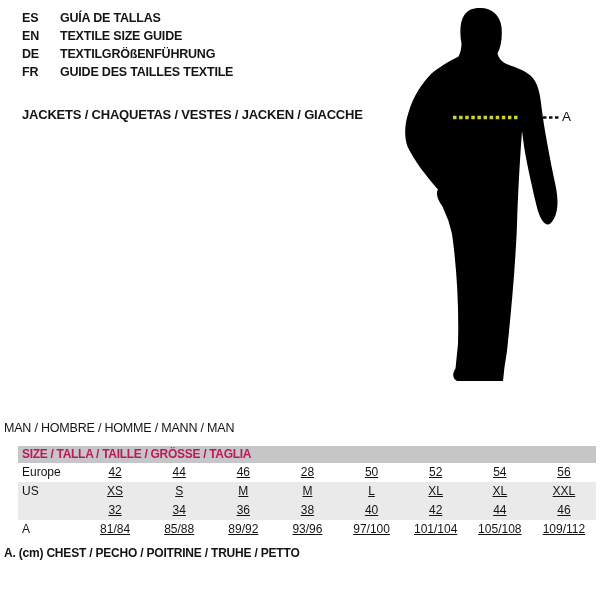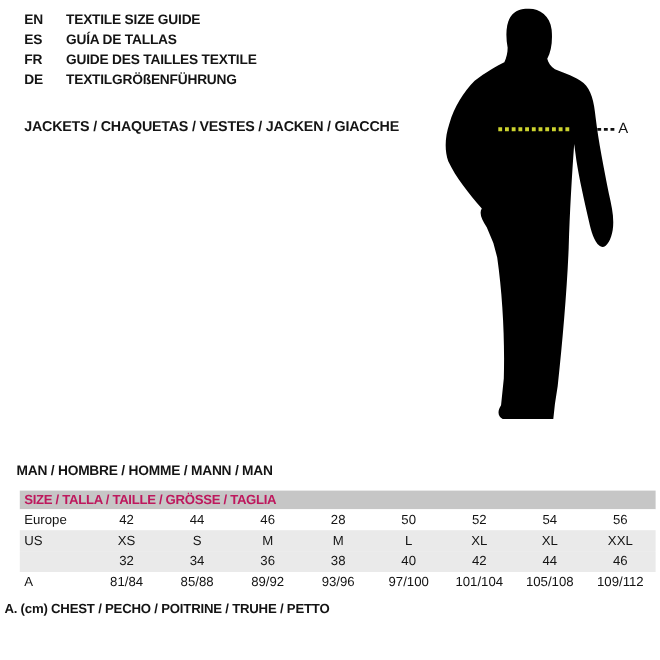--- a/index.html
+++ b/index.html
@@ -25,59 +25,59 @@
   .category-line { font-size: 13px; font-weight: bold; line-height: 21px; letter-spacing: -0.2px; white-space: nowrap; }
 
   
   .figure-svg { position: absolute; left: 0; top: 0; width: 600px; height: 600px; }
   .marker-label {
     position: absolute; left: 562px; top: 109px;
     font-size: 13.5px; font-weight: normal; color: #111111;
   }
 
   
-  .section-title { position: absolute; left: 15px; top: 421px; font-size: 12.5px; font-weight: bold; letter-spacing: -0.2px; }
+  .section-title { position: absolute; left: 4px; top: 421px; font-size: 12.5px; font-weight: normal; letter-spacing: -0.2px; }
 
   
   .size-table { position: absolute; left: 18px; top: 446px; width: 578px; }
   .size-table-header {
     height: 17px; line-height: 17px; background: #c6c6c6;
     font-size: 12px; font-weight: bold; letter-spacing: -0.3px;
     padding-left: 4px; color: #be185d;
   }
   .table-row { display: flex; height: 19px; line-height: 19px; font-size: 12px; }
   .row-gray { background: #eaeaea; }
   .row-white { background: #ffffff; }
   .row-label-cell { width: 65px; padding-left: 4px; text-align: left; }
-  .size-value-cell { flex: 1; text-align: center; }
+  .size-value-cell { flex: 1; text-align: center; text-decoration: underline; }
 
   
   .legend { position: absolute; left: 4px; top: 546px; font-size: 12px; font-weight: bold; letter-spacing: -0.2px; }
 </style>
 </head>
 <body>
 
 <div class="canvas">
 
   <div class="lang-list">
     <div class="lang-row">
+      <span class="lang-code">ES</span>
+      <span class="lang-label">GUÍA DE TALLAS</span>
+    </div>
+    <div class="lang-row">
       <span class="lang-code">EN</span>
       <span class="lang-label">TEXTILE SIZE GUIDE</span>
     </div>
     <div class="lang-row">
-      <span class="lang-code">ES</span>
-      <span class="lang-label">GUÍA DE TALLAS</span>
+      <span class="lang-code">DE</span>
+      <span class="lang-label">TEXTILGRÖßENFÜHRUNG</span>
     </div>
     <div class="lang-row">
       <span class="lang-code">FR</span>
       <span class="lang-label">GUIDE DES TAILLES TEXTILE</span>
-    </div>
-    <div class="lang-row">
-      <span class="lang-code">DE</span>
-      <span class="lang-label">TEXTILGRÖßENFÜHRUNG</span>
     </div>
   </div>
 
   <div class="categories">
     <div class="category-line">JACKETS / CHAQUETAS / VESTES / JACKEN / GIACCHE</div>
   </div>
 
   <svg class="figure-svg" viewBox="0 0 600 600" xmlns="http://www.w3.org/2000/svg" aria-hidden="true">
     <path d="M 480 8
              C 490 7.5 500 14 501.5 27

